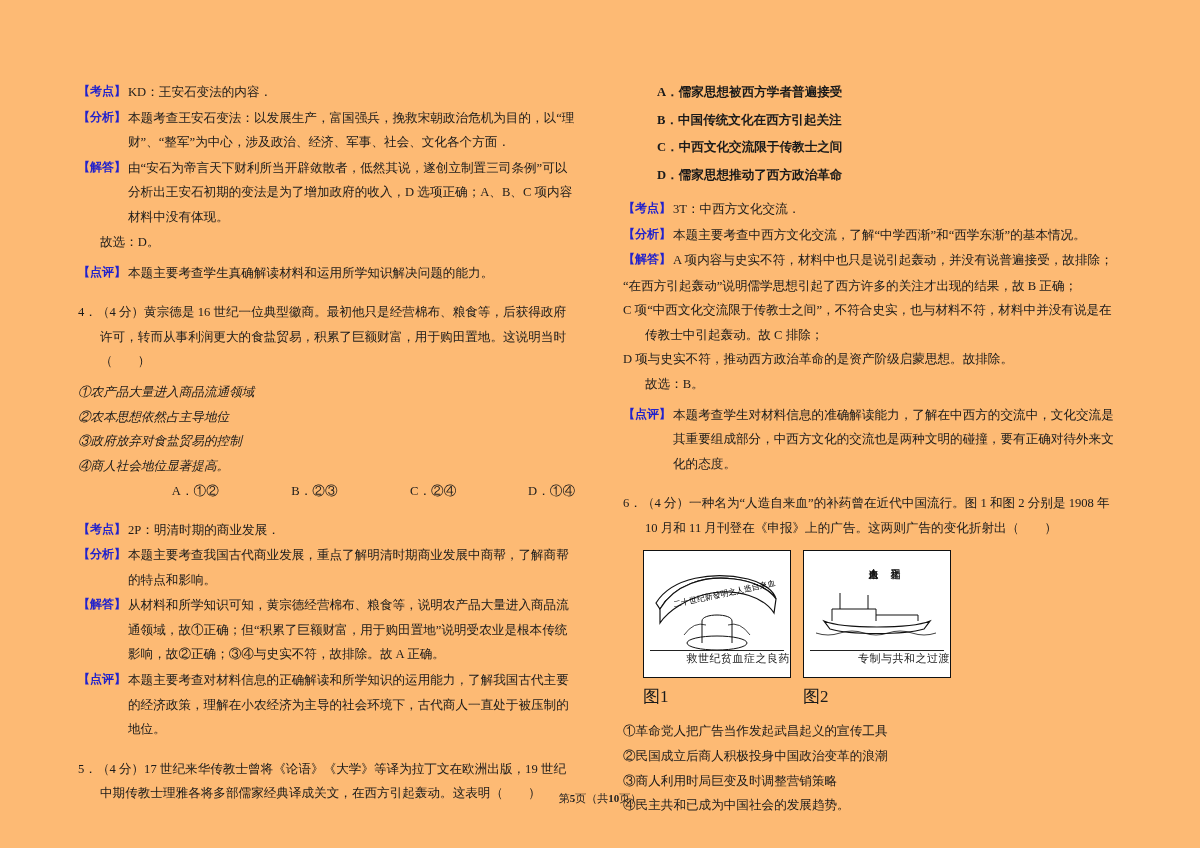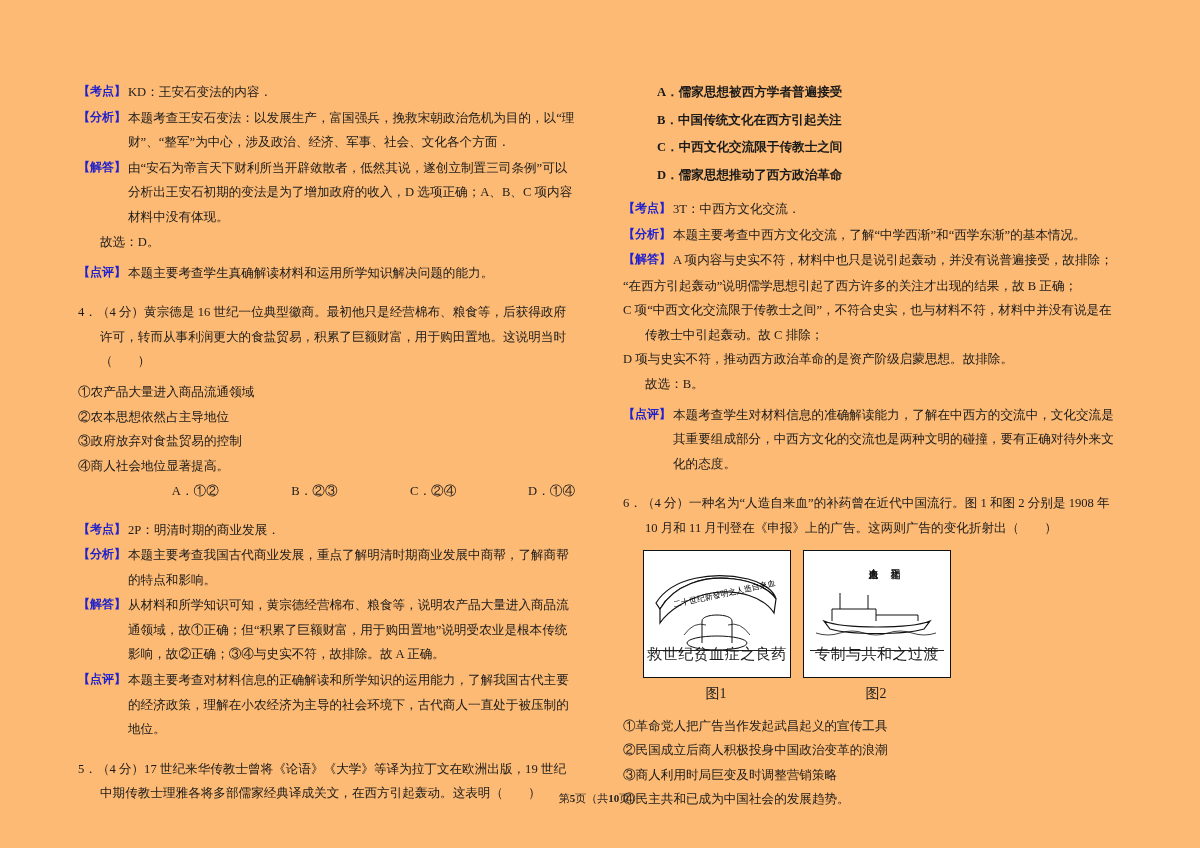--- a/index.html
+++ b/index.html
@@ -64,55 +64,54 @@
   }
   .optrow .opt {
     width: 120px;
     text-align: right;
   }
   .optcol {
     margin-left: 34px;
     font-weight: bold;
   }
   .optcol div { margin-bottom: 3px; }
-  .plain { margin-left: 0; }
+  .plain { margin-left: 0; font-style: italic; }
 
   .figwrap {
     margin: 10px 0 6px 20px;
     display: flex;
     gap: 14px;
   }
   .fig {
     border: 1.5px solid #111;
     width: 146px;
     height: 126px;
     position: relative;
     background: #fff;
     overflow: hidden;
   }
   .figcap {
-    text-align: center;
-    font-size: 14px;
+    font-size: 17px;
     margin-top: 2px;
   }
   .figbox { width: 146px; }
 
   .ribbon {
     position: absolute;
     left: 8px;
     top: 16px;
     width: 128px;
     height: 62px;
   }
   .banner-text {
     position: absolute;
     left: 0; right: 0;
     bottom: 8px;
-    text-align: center;
-    font-size: 15px;
+    text-align: right;
+    font-size: 11px;
     letter-spacing: 0.5px;
   }
   .rule {
     position: absolute;
     left: 6px; right: 6px;
     bottom: 26px;
     border-top: 1px solid #222;
   }
   .boat {
     position: absolute;

